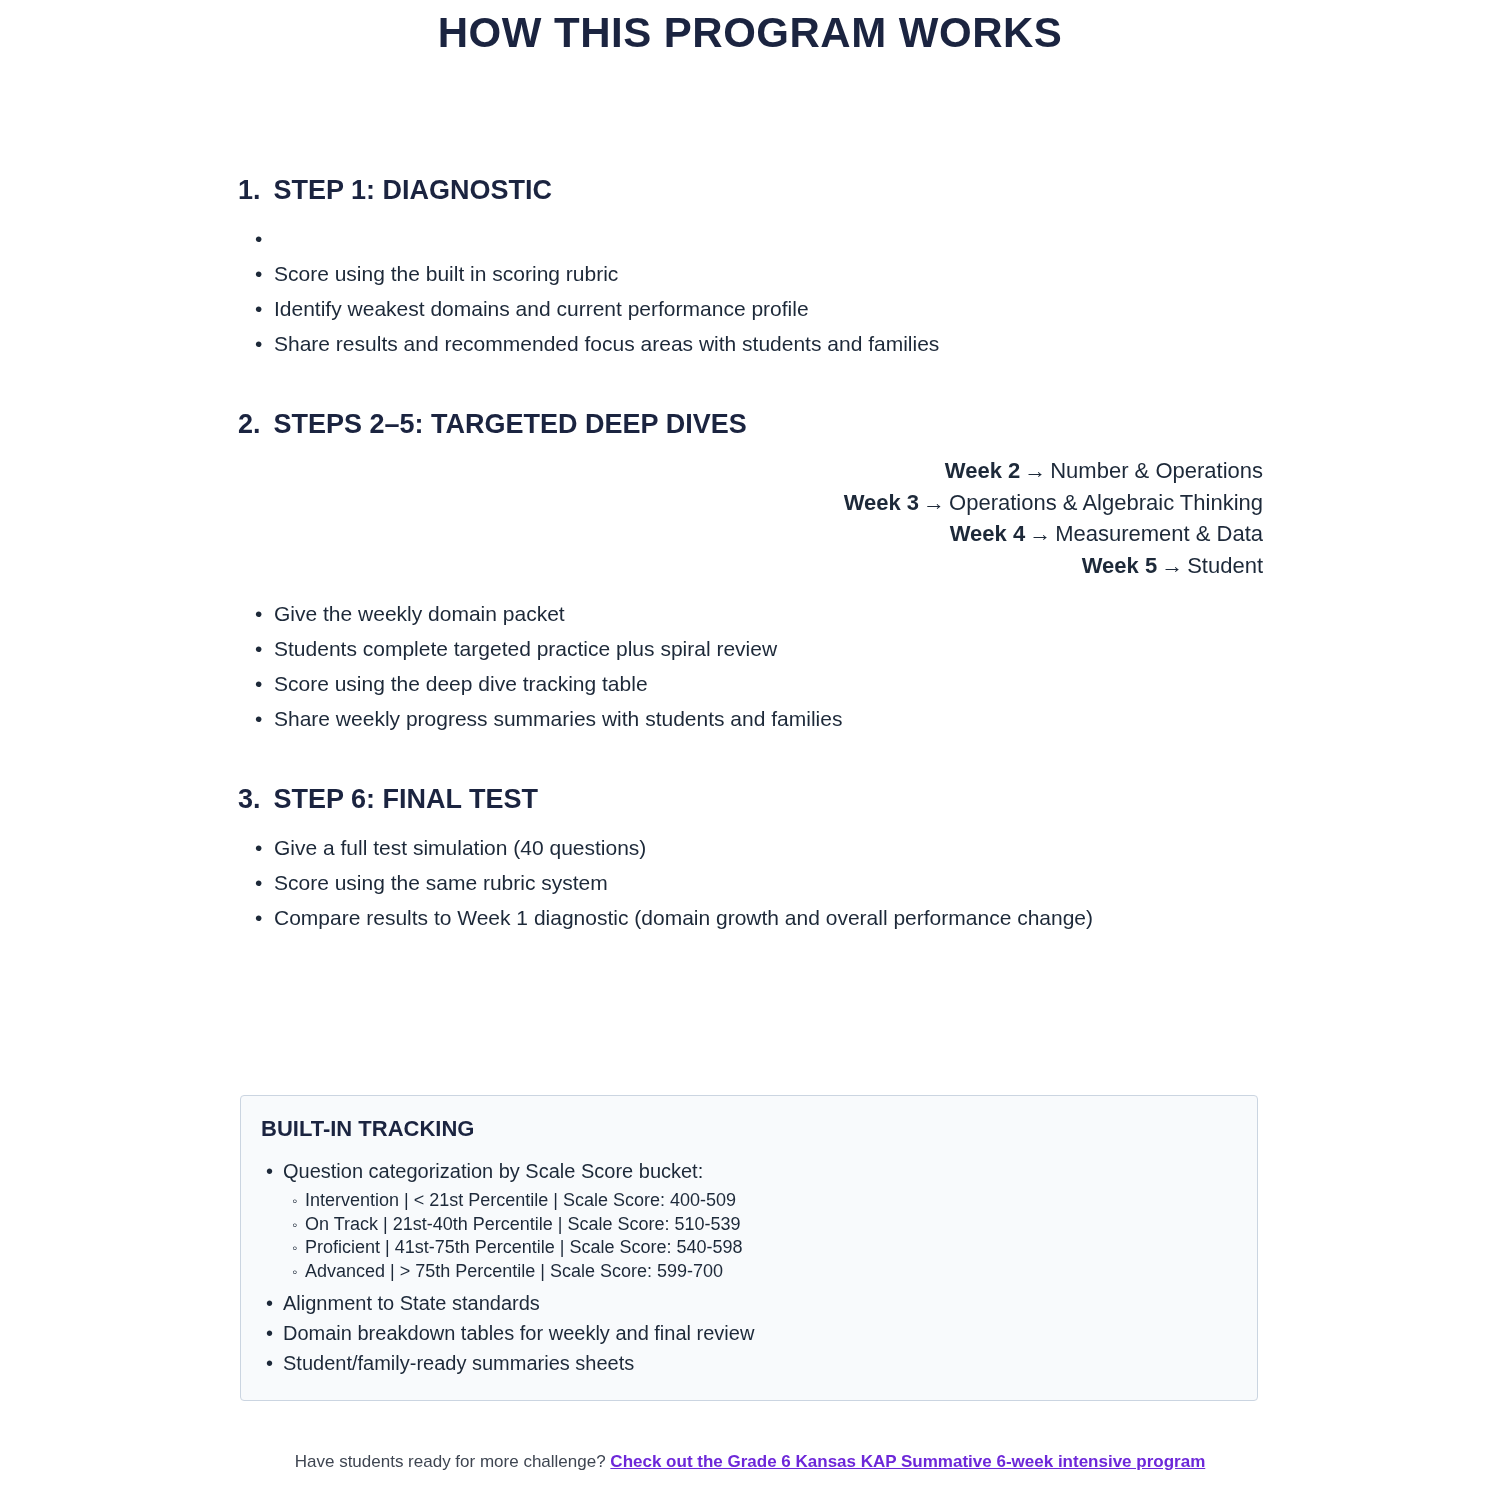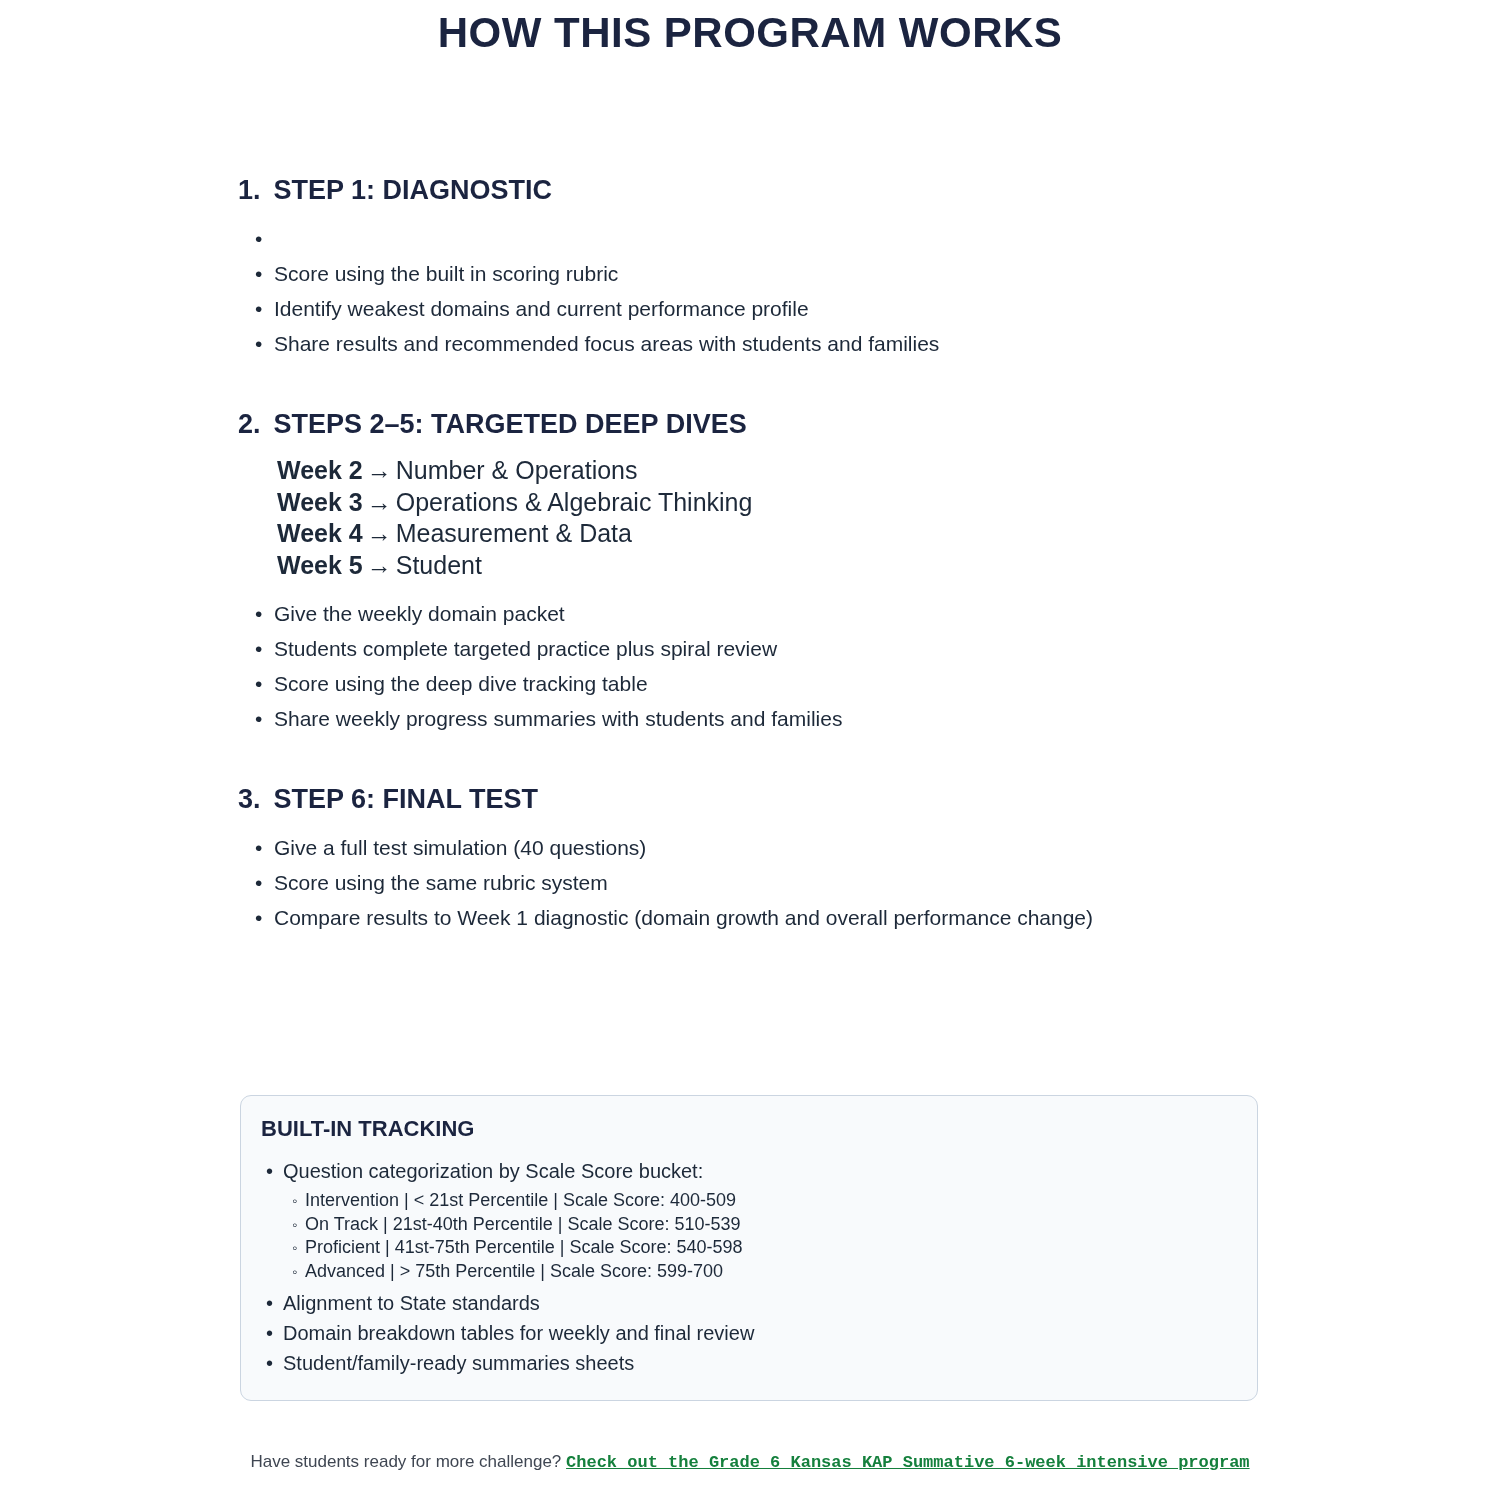--- a/index.html
+++ b/index.html
@@ -35,30 +35,30 @@
   .section-heading .sec-num { margin-right: 13px; }
   ul.bullets { list-style: none; margin-top: 15px; }
   ul.bullets li {
     display: flex;
     font-size: 21px;
     line-height: 35px;
     padding-left: 17px;
   }
   ul.bullets li .marker { width: 19px; flex-shrink: 0; }
   .weeks { margin-top: 15px; padding-left: 39px; }
-  .week-line { font-size: 25px; line-height: 31.5px; }
+  .week-line { font-size: 22px; line-height: 31.5px; text-align: right; }
   .week-line .week-label { font-weight: bold; }
   .week-line .arrow { padding: 0 4px; }
   .tracking-box {
     margin-top: 160px;
     margin-left: 240px;
     width: 1018px;
     background: #f8fafc;
     border: 1px solid #cbd5e1;
-    border-radius: 11px;
+    border-radius: 4px;
     padding: 20px 20px 22px 20px;
   }
   .tracking-title {
     font-size: 22px;
     font-weight: bold;
     color: #1b2440;
   }
   ul.box-bullets { list-style: none; margin-top: 14px; }
   ul.box-bullets li {
     display: flex;
@@ -78,25 +78,24 @@
   .footer-line {
     position: absolute;
     left: 0;
     width: 1500px;
     top: 1452px;
     text-align: center;
     font-size: 17px;
     color: #3f4652;
   }
   .footer-link {
-    color: #15803d;
+    color: #6d28d9;
     font-weight: bold;
     text-decoration: underline;
     cursor: pointer;
-    font-family: Liberation Mono, monospace;
   }
 </style>
 </head>
 <body>
 
 <h1 class="page-title">HOW THIS PROGRAM WORKS</h1>
 
 <div class="content">
 
   <div class="section first">

